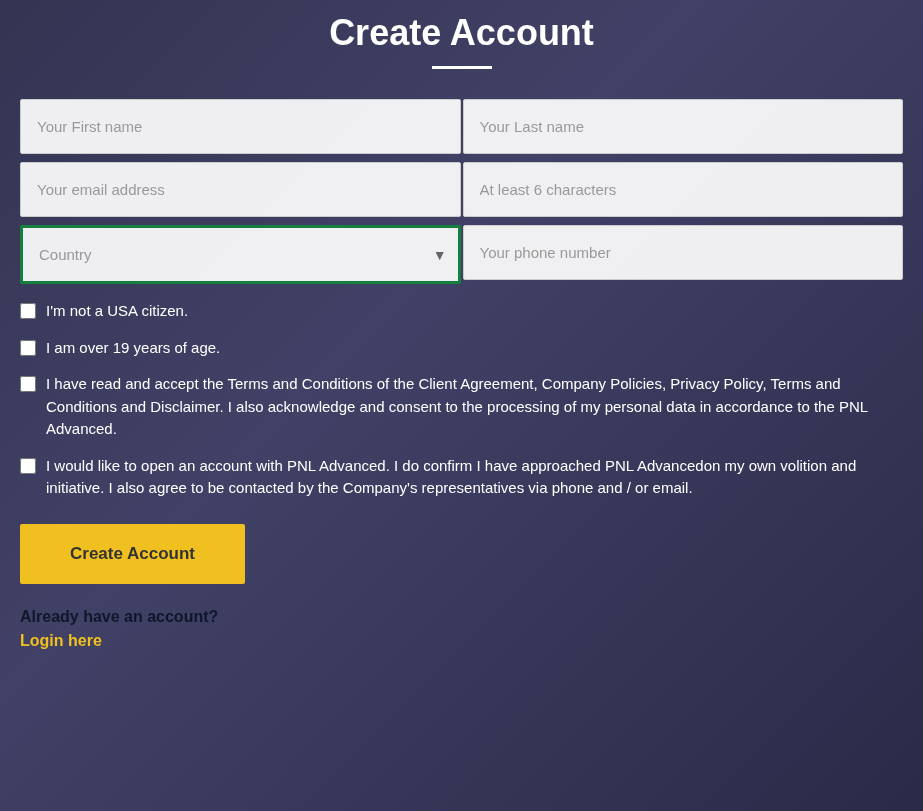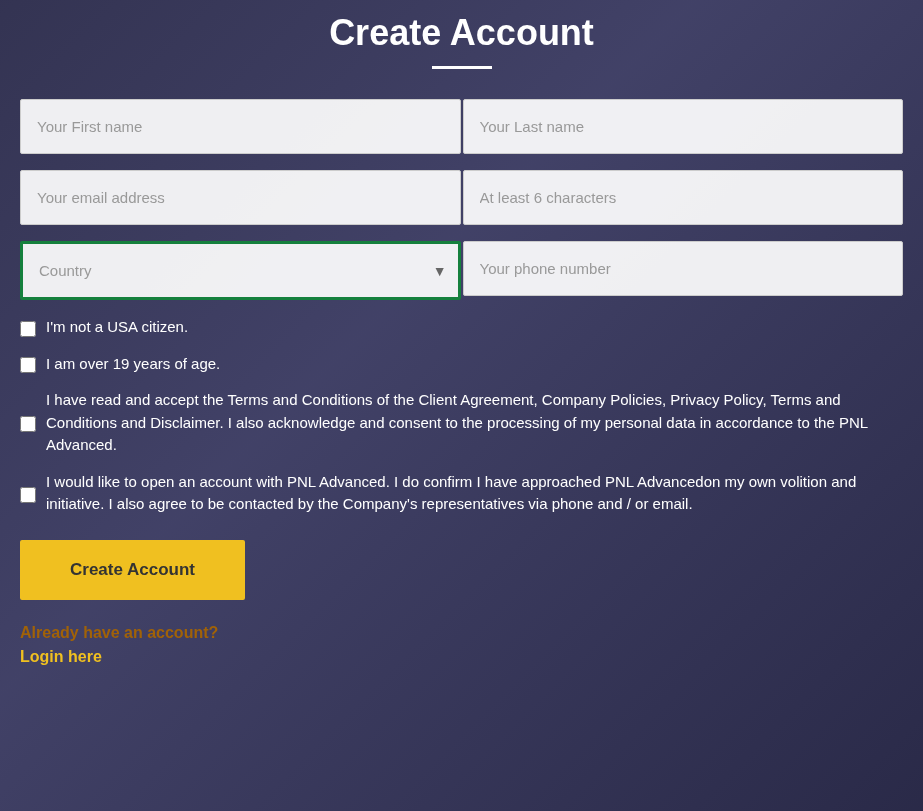--- a/index.html
+++ b/index.html
@@ -50,21 +50,21 @@
     .title-divider {
       width: 60px;
       height: 3px;
       background: #ffffff;
       margin: 0 auto 30px auto;
     }
 
     .form-row {
       display: flex;
       gap: 2px;
-      margin-bottom: 16px;
+      margin-bottom: 8px;
     }
 
     .form-row .field {
       flex: 1;
     }
 
     input[type="text"],
     input[type="email"],
     input[type="password"],
     input[type="tel"] {
@@ -113,21 +113,21 @@
       font-size: 14px;
     }
 
     .checkboxes-section {
       margin-top: 16px;
       margin-bottom: 24px;
     }
 
     .checkbox-item {
       display: flex;
-      align-items: center;
+      align-items: flex-start;
       margin-bottom: 14px;
       color: #ffffff;
       font-size: 15px;
       line-height: 1.5;
     }
 
     .checkbox-item input[type="checkbox"] {
       margin-top: 3px;
       margin-right: 10px;
       width: 16px;
@@ -151,21 +151,21 @@
       color: #333;
       font-size: 17px;
       font-weight: bold;
       border: none;
       border-radius: 2px;
       cursor: pointer;
       margin-bottom: 24px;
     }
 
     .already-account {
-      color: #a16207;
+      color: #0f172a;
       font-size: 16px;
       font-weight: bold;
       margin-bottom: 6px;
     }
 
     .login-link {
       color: #f0c020;
       font-size: 16px;
       text-decoration: none;
       font-weight: bold;

